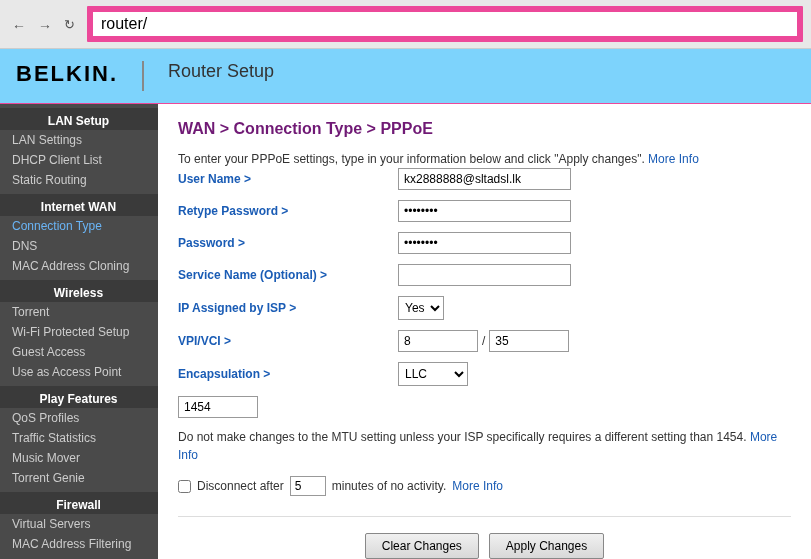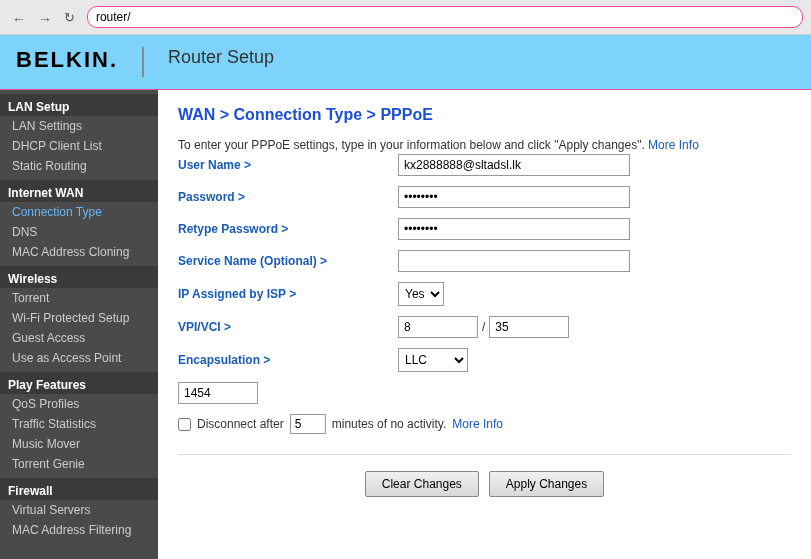--- a/index.html
+++ b/index.html
@@ -20,24 +20,24 @@
       border: none;
       cursor: pointer;
       font-size: 14px;
       color: #555;
       padding: 2px 4px;
     }
     .nav-btn:disabled { color: #bbb; cursor: default; }
     .refresh-btn { font-size: 13px; }
     .address-bar {
       flex: 1;
-      border: 1px solid #ec4899;
-      border-radius: 10px;
+      border: 6px solid #ec4899;
+      border-radius: 1px;
       padding: 3px 8px;
-      font-size: 12px;
+      font-size: 16px;
       background: white;
     }
 
     
     .header {
       background: #7dd3fc;
       padding: 12px 16px;
       display: flex;
       align-items: flex-start;
       gap: 16px;
@@ -70,41 +70,42 @@
       flex-shrink: 0;
       padding: 0;
     }
     .sidebar-section-title {
       color: #fff;
       font-weight: bold;
       font-size: 12px;
       padding: 6px 9px 2px 8px;
       background: #3a3a3a;
       margin-top: 4px;
+      text-align: center;
     }
     .sidebar-item {
       padding: 3px 8px 3px 12px;
       color: #ccc;
       font-size: 12px;
       cursor: pointer;
       display: block;
     }
     .sidebar-item.link-blue { color: #6ab4f5; }
 
     
     .main-content {
       flex: 1;
       padding: 16px 20px;
       background: #fff;
     }
 
     .page-title {
       font-size: 16px;
       font-weight: bold;
-      color: #1d4ed8;
+      color: #701a75;
       margin-bottom: 12px;
     }
 
     .description {
       font-size: 12px;
       color: #333;
       margin-bottom: 0;
       line-height: 1.5;
     }
     .more-info-link { color: #1a5cb5; cursor: pointer; }
@@ -117,21 +118,21 @@
       width: 220px;
       font-size: 12px;
       font-weight: bold;
       color: #1a5cb5;
       flex-shrink: 0;
     }
     .form-input {
       border: 1px solid #999;
       padding: 3px 5px;
       font-size: 12px;
-      width: 232px;
+      width: 173px;
     }
     .form-input-sm {
       border: 1px solid #999;
       padding: 3px 5px;
       font-size: 12px;
       width: 80px;
     }
     .form-select {
       border: 1px solid #999;
       padding: 3px 2px;
@@ -248,26 +249,26 @@
       <span>To enter your PPPoE settings, type in your information below and click "Apply changes".</span>
       <a class="more-info-link">More Info</a>
     </div>
 
     <div class="form-row">
       <div class="form-label">User Name &gt;</div>
       <input class="form-input" type="text" value="kx2888888@sltadsl.lk" style="">
     </div>
 
     <div class="form-row">
+      <div class="form-label">Retype Password &gt;</div>
+      <input class="form-input" type="password" value="password" style="">
+    </div>
+
+    <div class="form-row">
       <div class="form-label">Password &gt;</div>
-      <input class="form-input" type="password" value="password" style="">
-    </div>
-
-    <div class="form-row">
-      <div class="form-label">Retype Password &gt;</div>
       <input class="form-input" type="password" value="password" style="">
     </div>
 
     <div class="form-row">
       <div class="form-label">Service Name (Optional) &gt;</div>
       <input class="form-input" type="text" value="" style="">
     </div>
 
     <div class="form-row">
       <div class="form-label">IP Assigned by ISP &gt;</div>
@@ -293,20 +294,24 @@
           <option>LLC</option>
           <option>VC-Mux</option>
         </select>
       </div>
     </div>
 
     <div class="form-row">
       <input class="form-input-sm" type="text" value="1454" style="">
     </div>
 
+    <div class="mtu-warning">
+      <span>Do not make changes to the MTU setting unless your ISP specifically requires a different setting than 1454.</span>
+      <a class="more-info-link">More Info</a>
+    </div>
 
     <div class="disconnect-row">
       <input type="checkbox" style="">
       <span>Disconnect after</span>
       <input class="disconnect-input" type="text" value="5" style="">
       <span>minutes of no activity.</span>
       <a class="more-info-link">More Info</a>
     </div>
 
     <div class="buttons-row">

